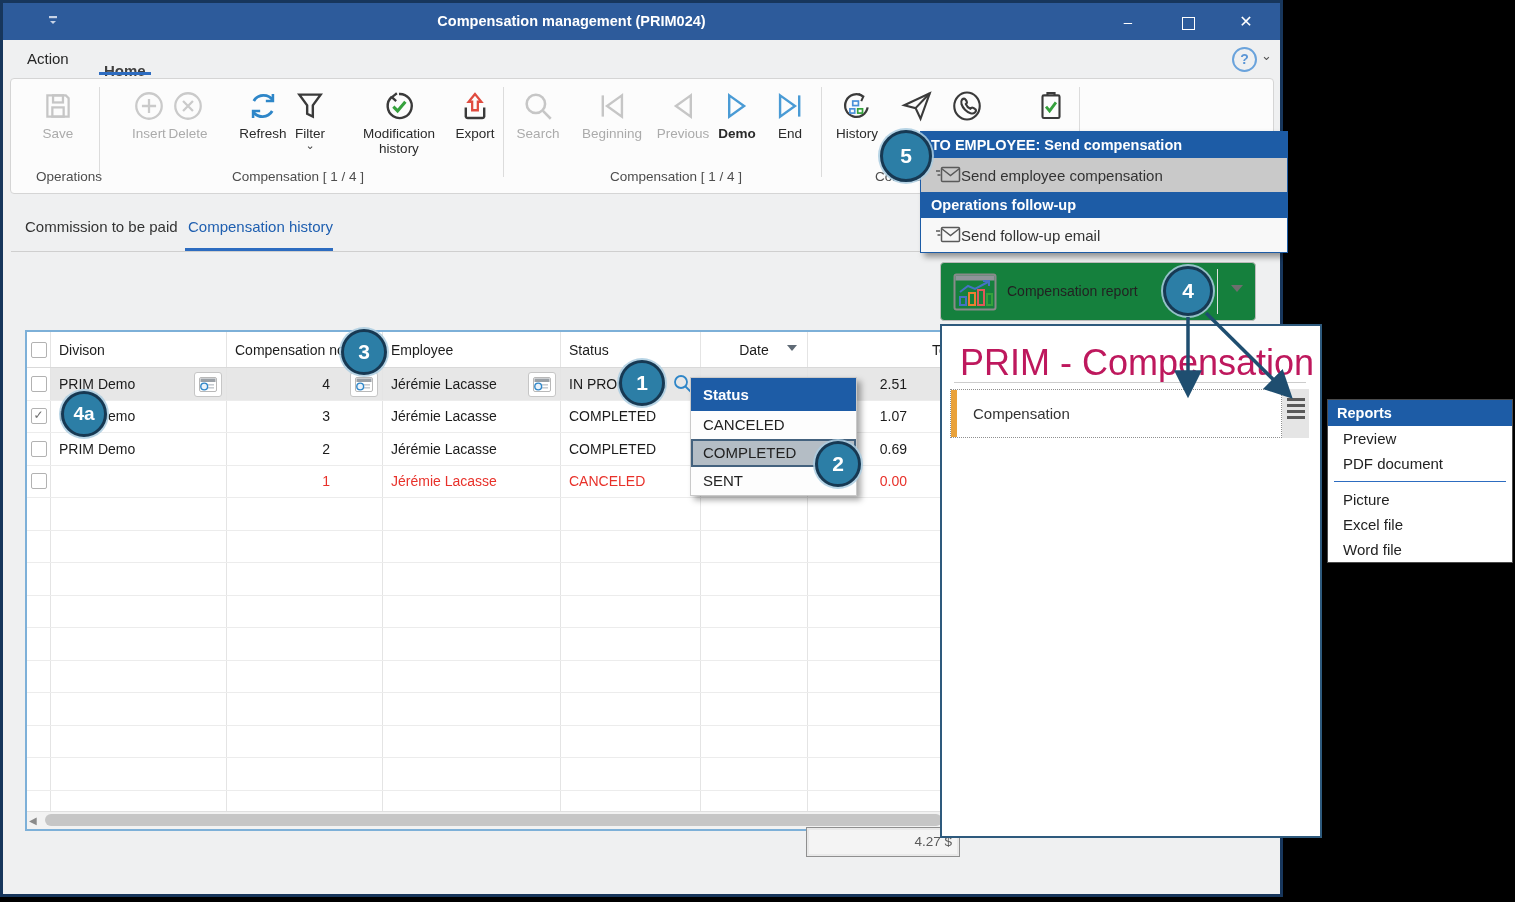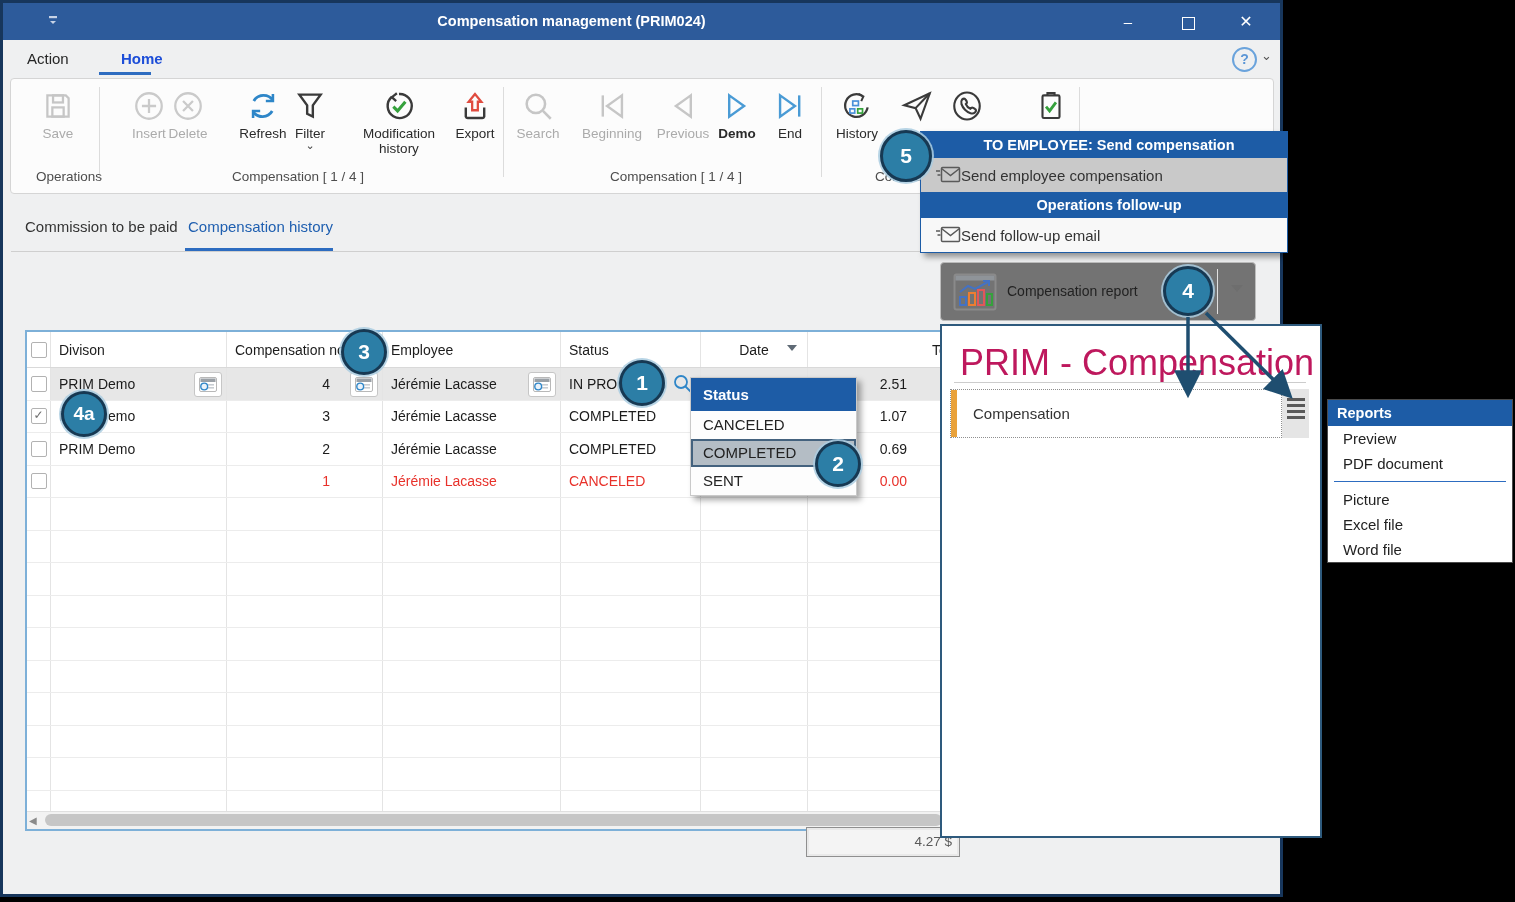--- a/index.html
+++ b/index.html
@@ -11,21 +11,21 @@
   .title-text{position:absolute;left:0;right:140px;top:0;height:37px;line-height:37px;text-align:center;
               color:#ffffff;font-size:14.5px;font-weight:bold;}
   .qat{position:absolute;left:43px;top:11px;width:14px;height:14px;color:#c7d3e6;}
   .winbtn{position:absolute;top:3px;width:42px;height:31px;color:#fff;text-align:center;line-height:31px;font-size:15px;}
   .winbtn.min{left:1104px;} .winbtn.max{left:1164px;} .winbtn.close{left:1222px;font-size:16px;}
   .maxglyph{display:inline-block;width:11px;height:11px;border:1.6px solid #fff;vertical-align:middle;}
   
   .menubar{position:absolute;left:0;top:37px;width:100%;height:38px;background:#eff0f1;}
   .menu-item{position:absolute;top:10px;font-size:15px;color:#262626;}
   .menu-action{left:24px;}
-  .menu-home{left:118px;font-weight:bold;color:#1d4ed8;}
+  .menu-home{left:101px;font-weight:bold;color:#404040;margin-top:12px;}
   .home-underline{position:absolute;left:96px;top:32px;width:52px;height:3px;background:#2d6cc0;}
   .help-q{position:absolute;left:1229px;top:7px;width:21px;height:21px;border:2px solid #6aa3dc;border-radius:50%;
           color:#5b96d6;font-size:14px;font-weight:bold;text-align:center;line-height:21px;}
   .help-chev{position:absolute;left:1258px;top:8px;color:#555;font-size:13px;}
   
   .ribbon{position:absolute;left:7px;top:75px;width:1262px;height:114px;background:#fcfcfc;
           border:1px solid #d5d5d5;border-radius:4px;}
   .rbtn{position:absolute;top:10px;width:68px;text-align:center;}
   .rbtn .ric{width:34px;height:34px;margin:0 auto;}
   .rbtn .rlb{font-size:13.5px;color:#2b2b2b;margin-top:3px;line-height:1.12;}
@@ -34,21 +34,21 @@
   .rdiv{position:absolute;top:8px;width:1px;height:90px;background:#dcdcdc;}
   .rgroup{position:absolute;top:90px;font-size:13.5px;color:#4d4d4d;text-align:center;margin-left:12px;}
   
   .tabs{position:absolute;left:0;top:207px;width:100%;height:44px;}
   .tab{position:absolute;top:8px;font-size:15px;}
   .tab1{left:22px;color:#333;}
   .tab2{left:185px;color:#1f5fb0;}
   .tab-underline{position:absolute;left:182px;top:38px;width:148px;height:3px;background:#2d6cc0;}
   .tab-sep{position:absolute;left:8px;top:41px;width:1261px;height:1px;background:#cfcfcf;}
   
-  .report-btn{position:absolute;left:937px;top:259px;width:314px;height:57px;background:#737373;
+  .report-btn{position:absolute;left:937px;top:259px;width:314px;height:57px;background:#15803d;
               border:1px solid #bdbdbd;border-radius:4px;}
   .report-btn .lbl{position:absolute;left:66px;top:20px;font-size:14px;color:#222;}
   .report-btn .ic{position:absolute;left:12px;top:10px;}
   .report-btn .split{position:absolute;left:276px;top:6px;width:1px;height:45px;background:#e0e0e0;}
   .report-btn .arrow{position:absolute;left:290px;top:22px;width:0;height:0;
                      border-left:6px solid transparent;border-right:6px solid transparent;border-top:7px solid #6e6e6e;}
   
   .grid{position:absolute;left:22px;top:327px;width:918px;height:497px;background:#fff;
         border:2px solid #7db0d8;overflow:hidden;}
   .trow{display:flex;height:31.5px;border-bottom:1px solid #ececec;background:#fff;}
@@ -81,21 +81,21 @@
           font-size:13.5px;color:#5a5a5a;text-align:right;line-height:28px;padding-right:7px;}
   
   .status-dd{position:absolute;left:690px;top:377px;width:165px;background:#fdfdfd;border:1px solid #c9c9c9;
              box-shadow:4px 4px 6px rgba(0,0,0,0.35);z-index:20;}
   .dd-hdr{height:33px;background:#1d5ca6;color:#fff;font-size:15px;font-weight:bold;line-height:33px;padding-left:12px;}
   .dd-it{height:28px;font-size:15px;color:#222;line-height:28px;padding-left:12px;}
   .dd-it.sel{background:#b4bdc5;border:2px solid #44627e;height:24px;line-height:24px;box-sizing:content-box;padding-left:10px;}
   
   .send-menu{position:absolute;left:920px;top:131px;width:366px;background:#f8f8f8;border:1px solid #1d5ca6;
              box-shadow:4px 4px 6px rgba(0,0,0,0.4);z-index:25;}
-  .sm-hdr{height:26px;background:#1d5ca6;color:#fff;font-weight:bold;font-size:14.5px;line-height:26px;padding-left:10px;text-align:center;}
+  .sm-hdr{height:26px;background:#1d5ca6;color:#fff;font-weight:bold;font-size:14.5px;line-height:26px;padding-left:10px;}
   .sm-it{height:34px;display:flex;align-items:center;font-size:15px;color:#333;padding-left:14px;gap:0;}
   .sm-it.hl{background:#c9c9c9;}
   
   .panel{position:absolute;left:940px;top:324px;width:382px;height:514px;background:#fff;
          border:2px solid #2e5a7d;box-sizing:border-box;z-index:30;}
   .panel-title{position:absolute;left:18px;top:16px;font-size:36px;color:#be185d;}
   .panel-hr{position:absolute;left:12px;top:56px;right:14px;height:1px;background:#ccc;}
   .panel-item{position:absolute;left:8px;top:63px;width:332px;height:49px;border:1px dotted #8f8f8f;
               box-sizing:border-box;background:#fff;}
   .panel-item .obar{position:absolute;left:0;top:0;width:6px;height:100%;background:#e9a23b;}

